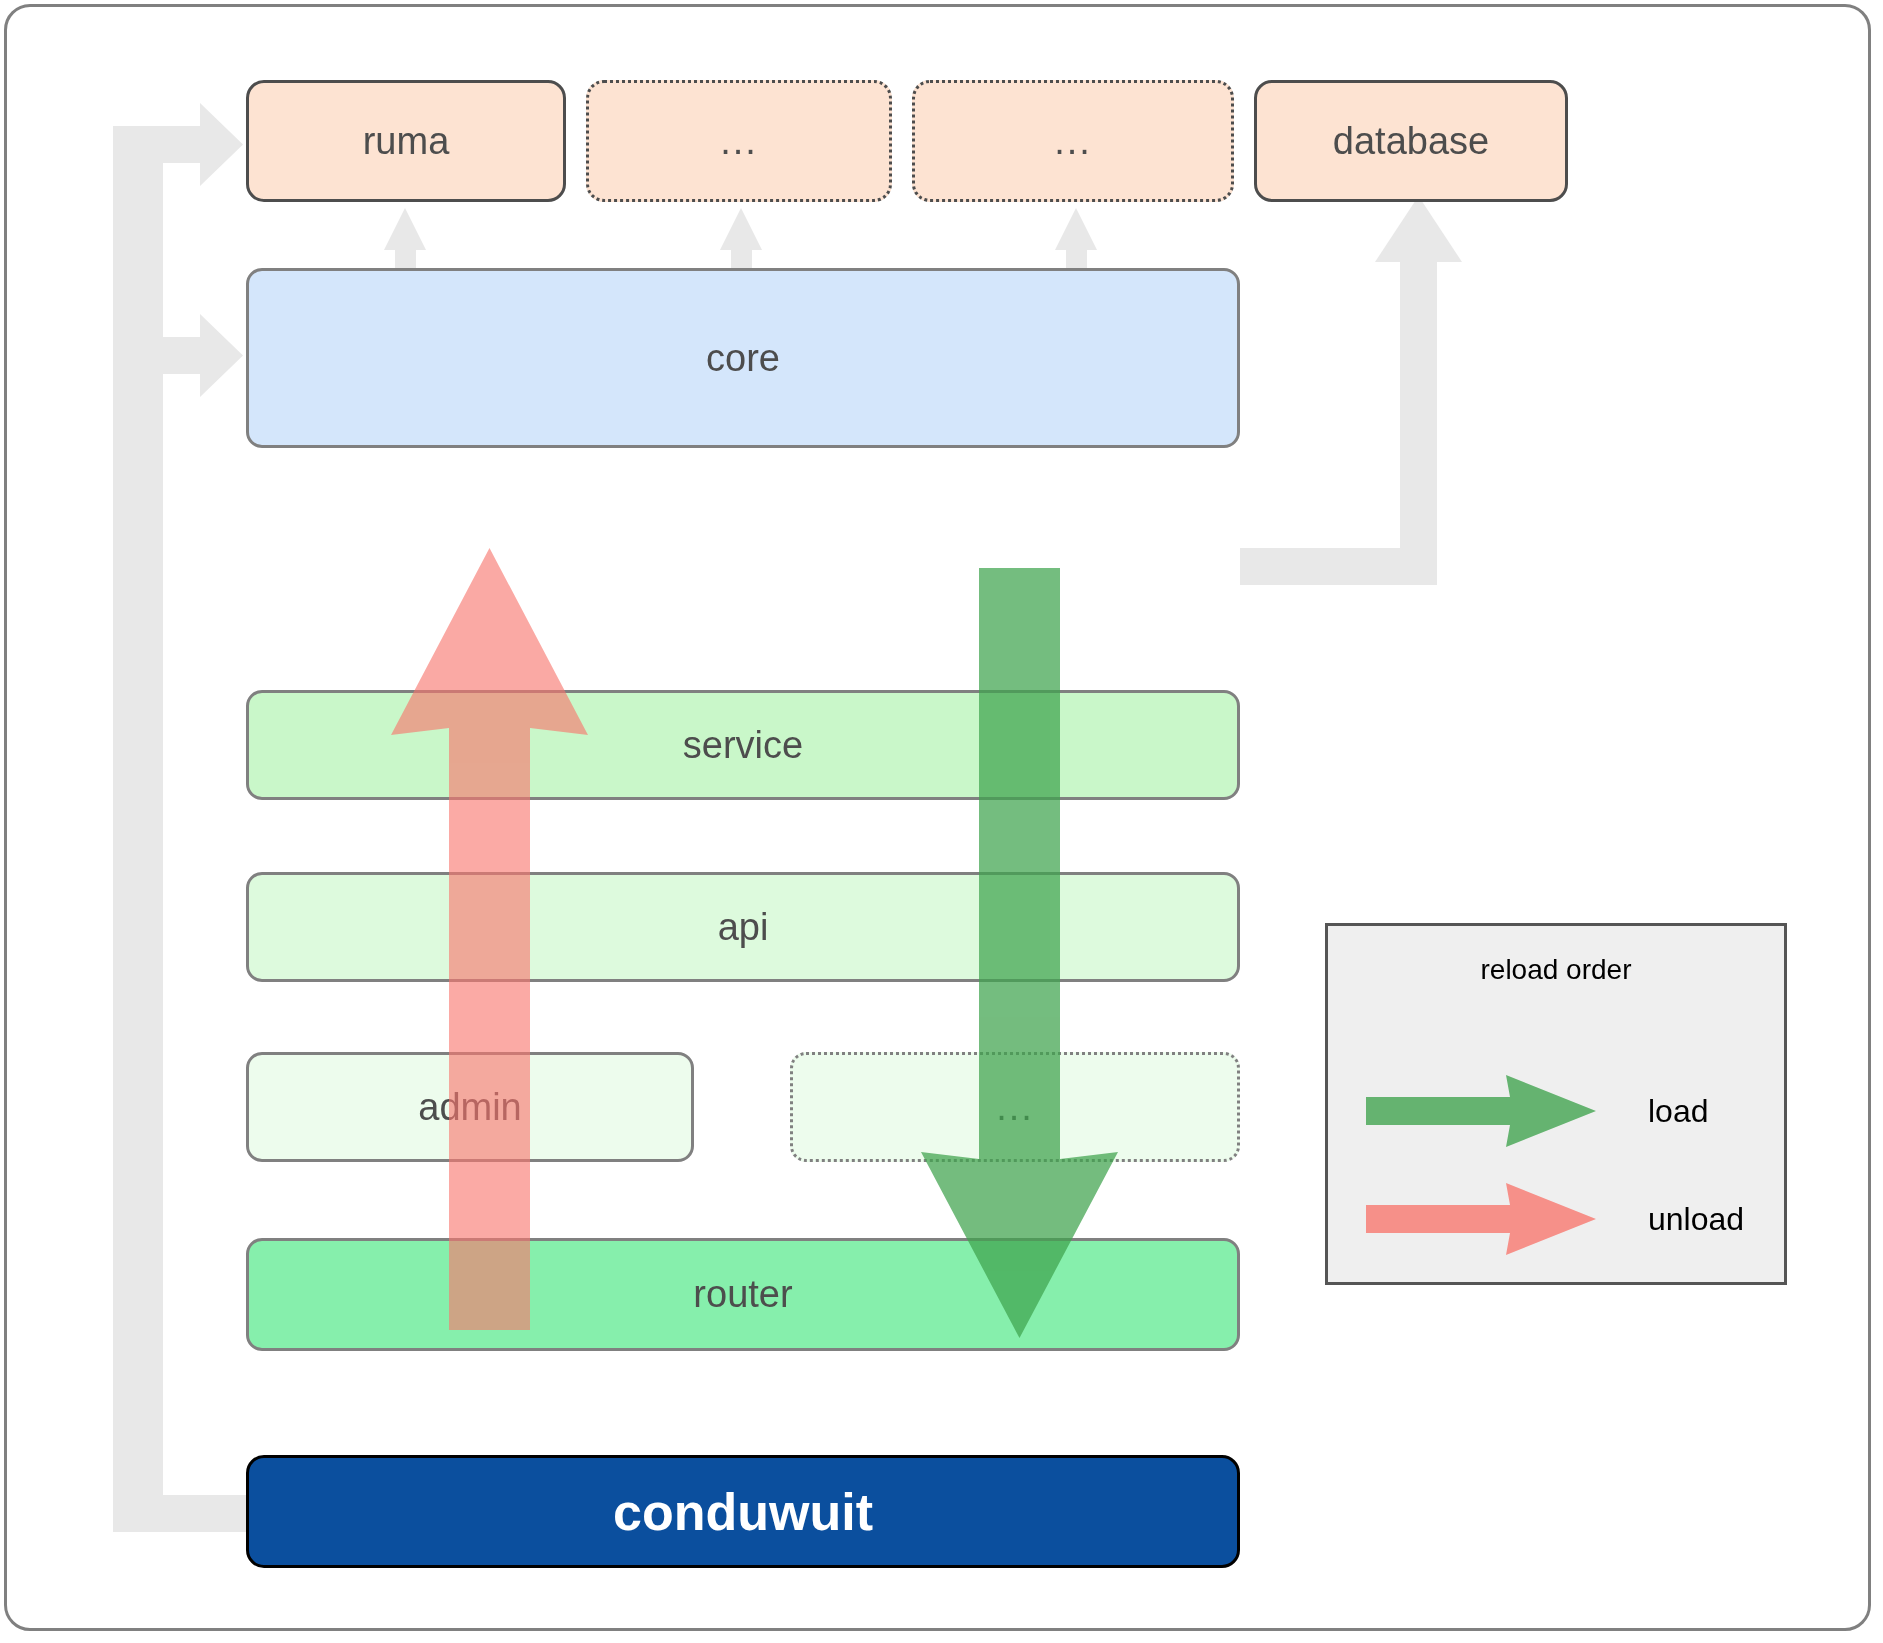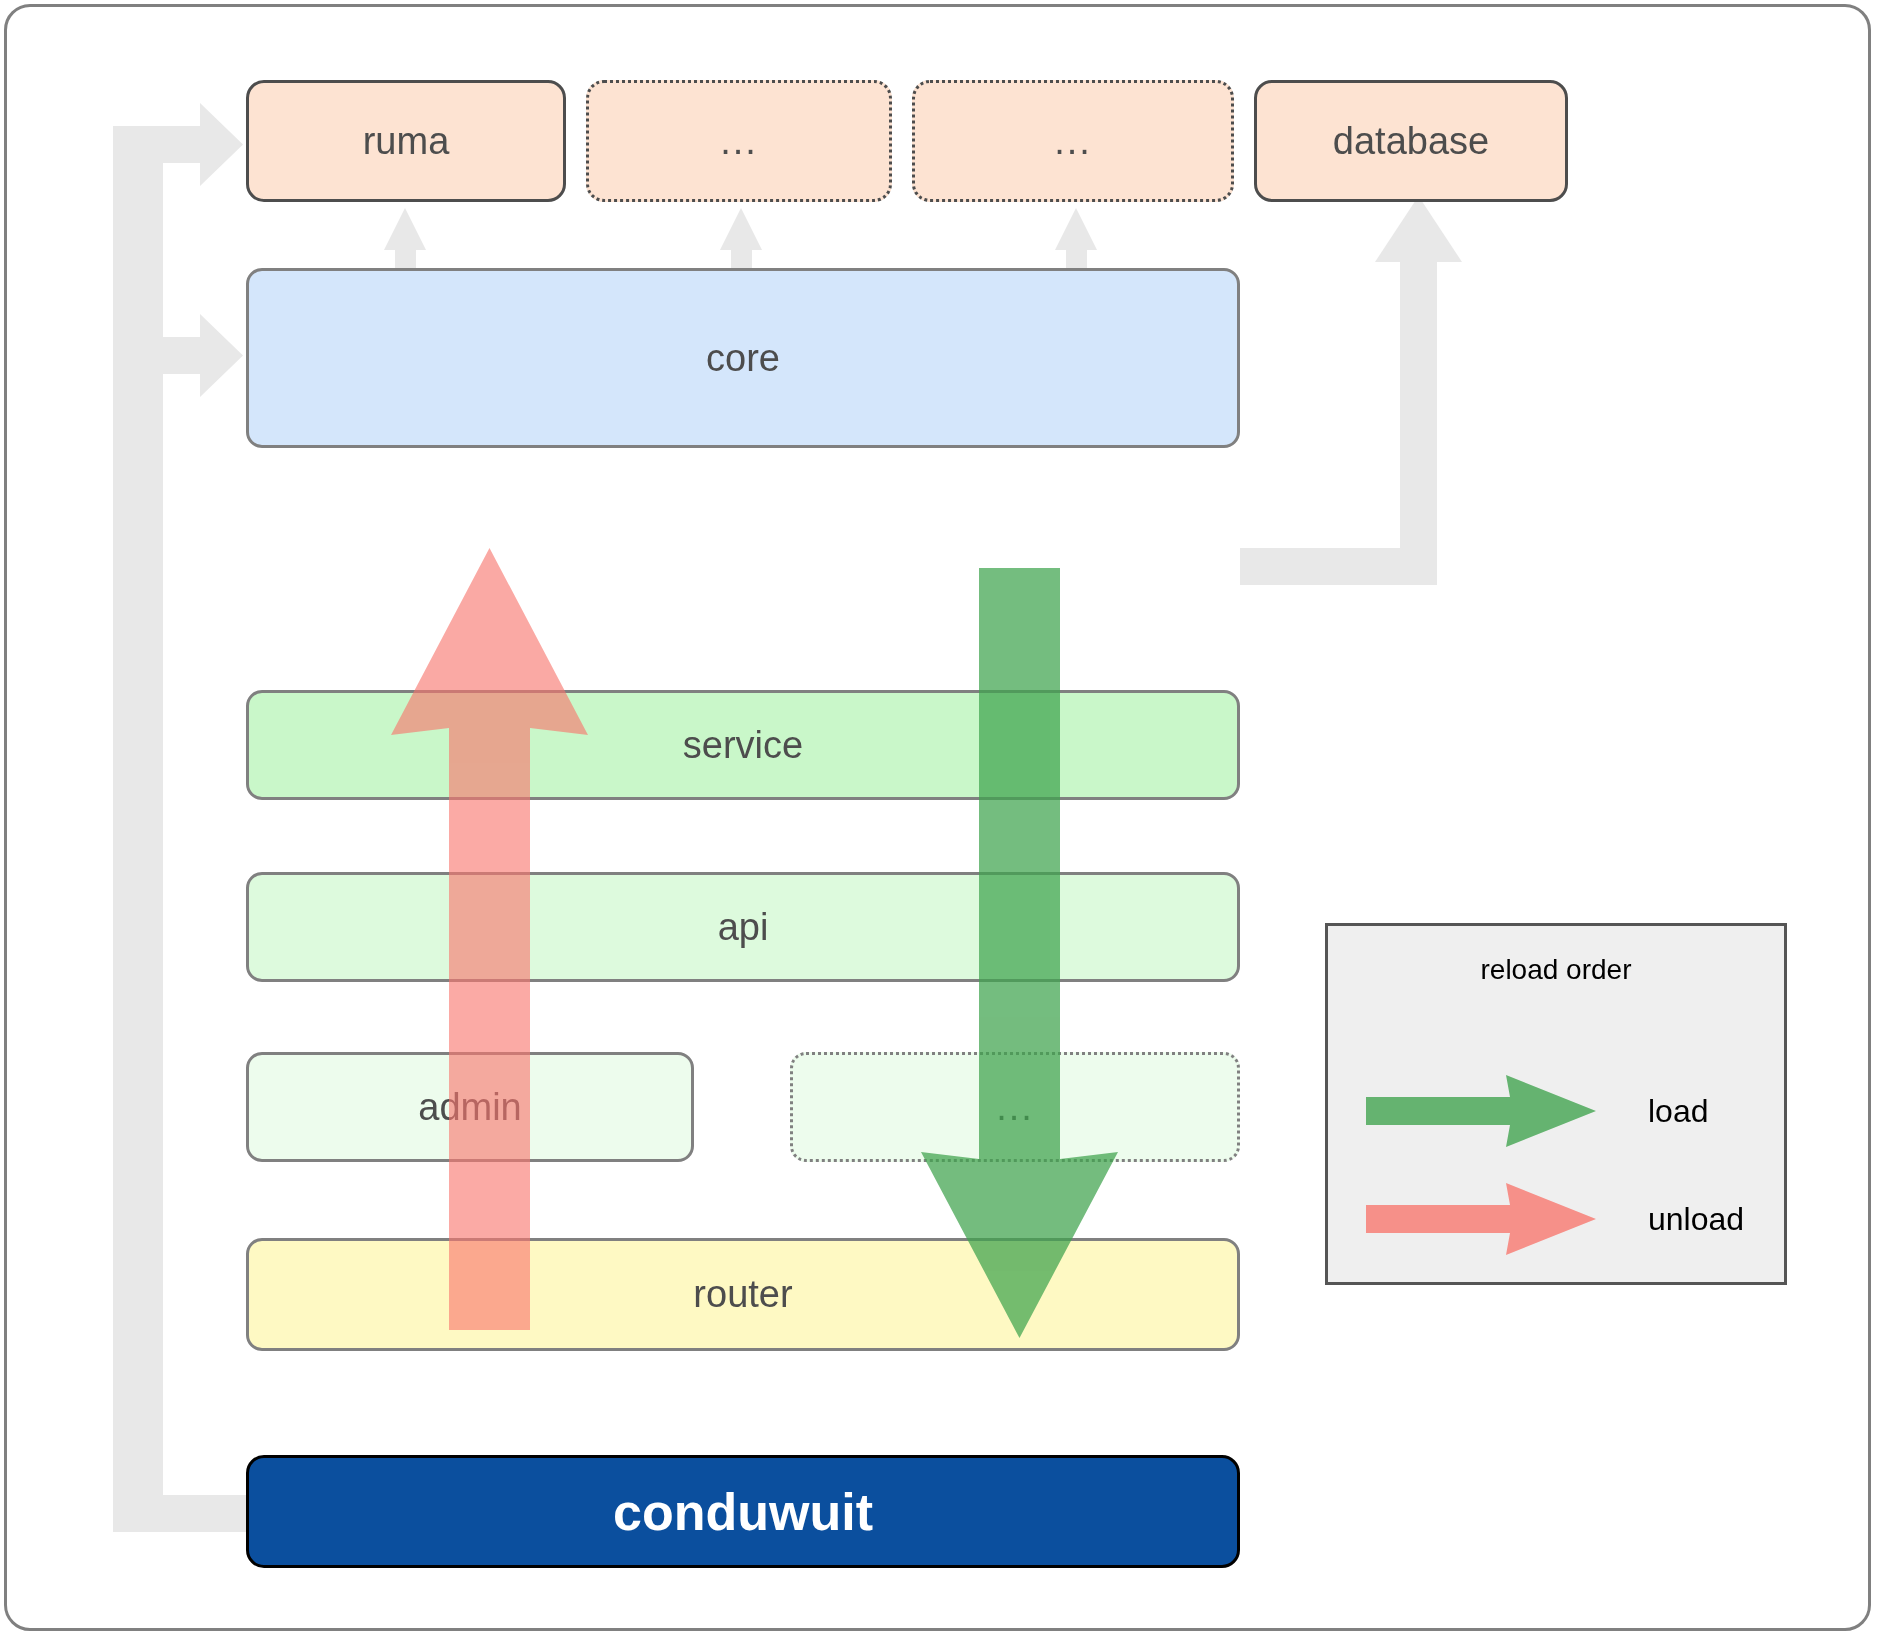--- a/index.html
+++ b/index.html
@@ -219,21 +219,21 @@
   </div>
 
   <div class="node layer" style="left:246px; top:1052px; width:448px; height:110px; background:#edfced;">
     <span>admin</span>
   </div>
 
   <div class="node layer-dotted" style="left:790px; top:1052px; width:450px; height:110px; background:#edfced;">
     <span class="dots">...</span>
   </div>
 
-  <div class="node layer" style="left:246px; top:1238px; width:994px; height:113px; background:#fef9c3;">
+  <div class="node layer" style="left:246px; top:1238px; width:994px; height:113px; background:#86efac;">
     <span>router</span>
   </div>
 
   <div class="node root" style="left:246px; top:1455px; width:994px; height:113px;">
     <span>conduwuit</span>
   </div>
 
   <svg class="overlay" id="flowarrows" viewBox="0 0 1883 1643">
 
     <g opacity="0.62">

